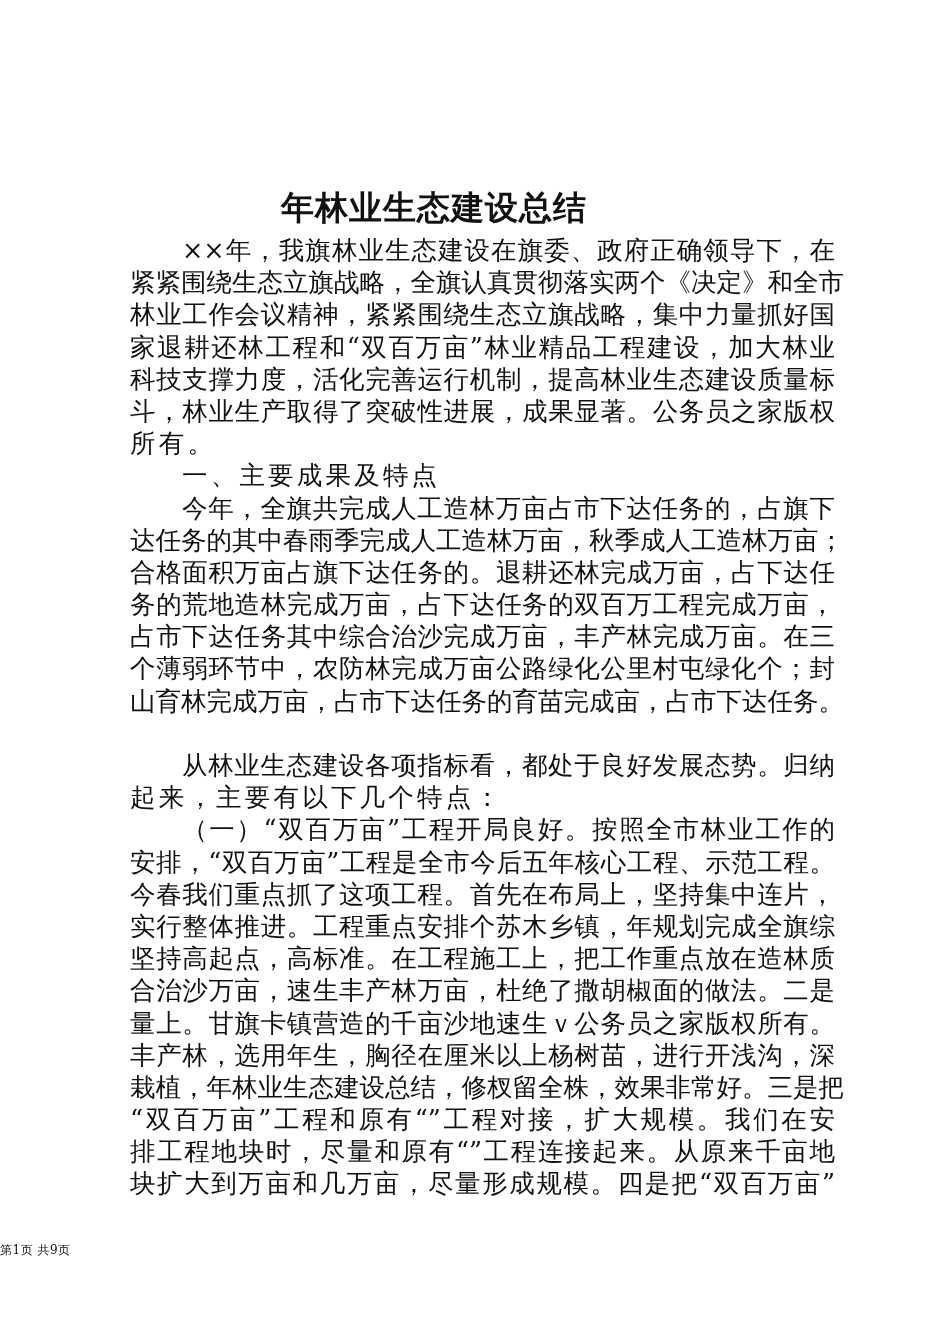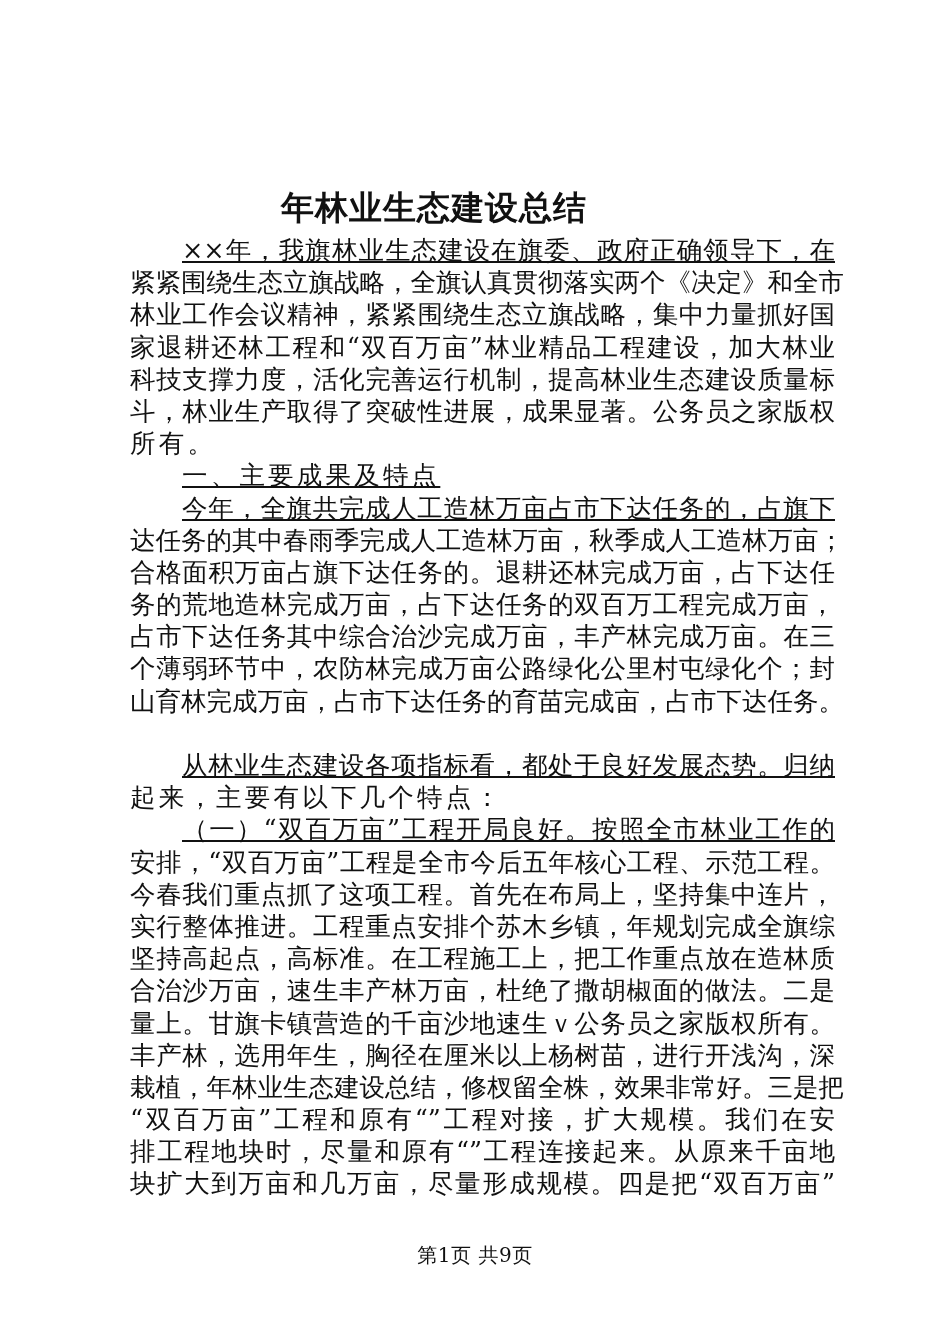--- a/index.html
+++ b/index.html
@@ -6,24 +6,24 @@
   body { width: 950px; height: 1344px; position: relative; overflow: hidden;
          font-family: "DejaVu Serif", "Liberation Serif", serif; color: #111; }
   .page { position: absolute; left: 0; top: 0; width: 950px; height: 1344px; }
   .title { position: absolute; top: 186px; left: 12px; width: 844px; text-align: center;
            font-family: "DejaVu Sans", sans-serif; font-weight: bold; font-size: 33px;
            letter-spacing: 1px; line-height: 44px; }
   .body { position: absolute; top: 234px; left: 130px; width: 705px; }
   .line { height: 32.2px; line-height: 32.2px; font-size: 25.5px; white-space: nowrap;
           letter-spacing: 3.2px; overflow: visible; }
   .line.just { text-align-last: justify; text-align: justify; letter-spacing: 0; }
-  .indent { padding-left: 52px; text-decoration: underline; }
+  .indent { padding-left: 52px; }
   .gap { height: 32.2px; }
-  .footer { position: absolute; top: 1242px; left: 0; width: 950px; text-align: center;
-            font-size: 20px; letter-spacing: 0.5px; }
+  .footer { position: absolute; top: 1242px; left: 0; width: 950px; text-align: left;
+            font-size: 12px; letter-spacing: 0.5px; }
 </style>
 </head>
 <body>
 
 <div class="page">
   <div class="title">年林业生态建设总结</div>
   <div class="body" id="doc-body">
       <div class="line indent just">××年，我旗林业生态建设在旗委、政府正确领导下，在</div>
       <div class="line just">紧紧围绕生态立旗战略，全旗认真贯彻落实两个《决定》和全市</div>
       <div class="line just">林业工作会议精神，紧紧围绕生态立旗战略，集中力量抓好国</div>

